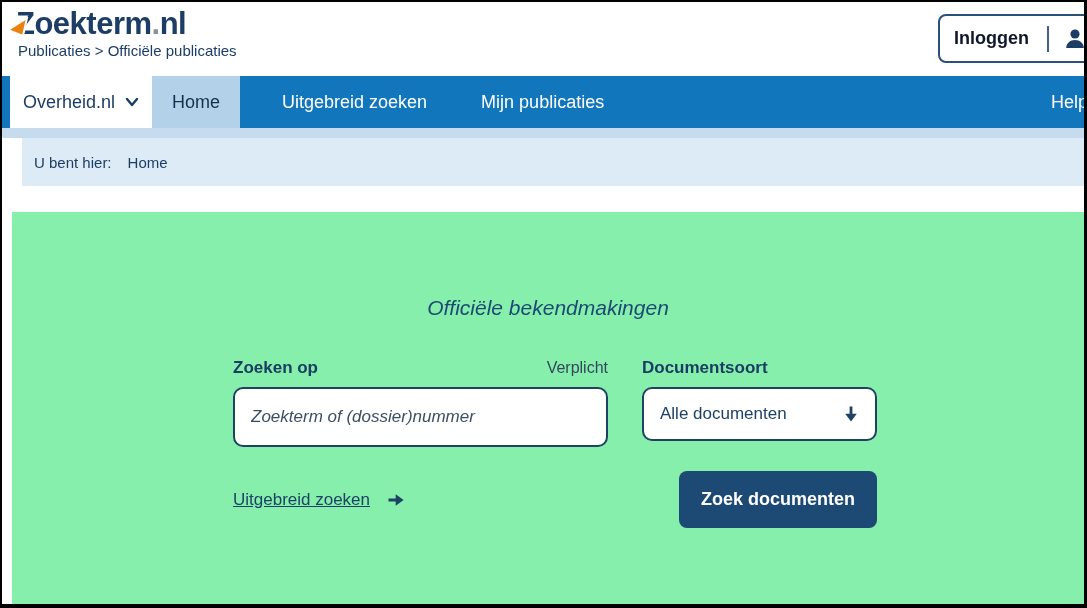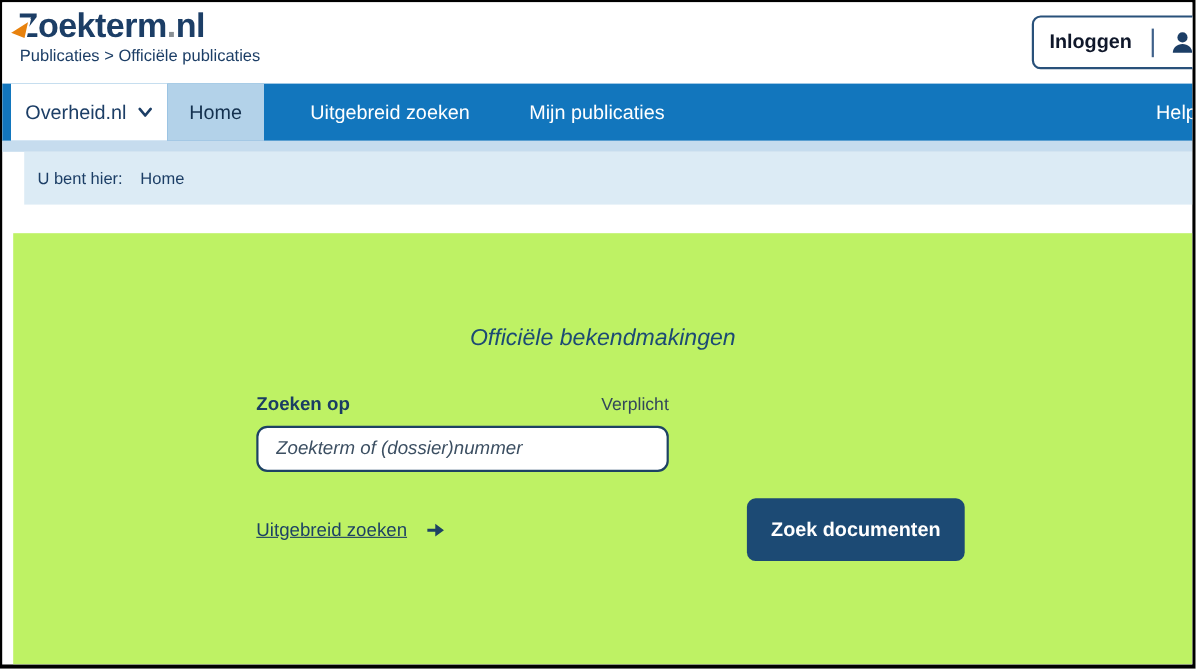--- a/index.html
+++ b/index.html
@@ -53,31 +53,31 @@
   .breadcrumb-bar{
     position:absolute; top:136px; left:0; right:0; height:48px;
     background:#dcebf5; display:flex; align-items:center; font-size:15px; color:#1c3e66;margin-left:20px;
   }
   .breadcrumb-bar .prefix{ margin-left:12px; }
   .breadcrumb-bar .current{ margin-left:16px; cursor:pointer; }
 
   
   .panel{
     position:absolute; top:210px; left:10px; right:0; bottom:0;
-    background:#bef264;
+    background:#86efac;
   }
   .kicker{ margin-top:84px; text-align:center; font-size:21px; font-style:italic; color:#1c4a74; }
   .hero-title{ margin-top:8px; text-align:center; font-size:43px; font-weight:bold; color:#1a406b; letter-spacing:-0.5px; }
 
   .search-form{ width:630px; margin:38px auto 0; display:grid; grid-template-columns:375px 235px; column-gap:34px; }
   .label-row{ display:flex; justify-content:space-between; align-items:baseline; margin-bottom:9px; }
   .field-label{ font-size:17px; font-weight:bold; color:#1a3d63; }
   .required{ font-size:16px; color:#32475a; }
   .text-input{
-    width:100%; height:42px; background:#fff; border:2px solid #1d4264; border-radius:10px;
+    width:100%; height:60px; background:#fff; border:2px solid #1d4264; border-radius:10px;
     padding:0 16px; font-size:17px; color:#1d4264; font-family:"Liberation Sans", sans-serif;
   }
   .text-input::placeholder{ font-style:italic; color:#3c4f62; opacity:1; }
   .select-box{
     height:54px; background:#fff; border:2px solid #1d4264; border-radius:10px;
     display:flex; align-items:center; justify-content:space-between; padding:0 14px 0 16px;
     font-size:17px; color:#1d4264; cursor:pointer;
   }
   .form-row2{ grid-column:1 / span 2; margin-top:24px; display:flex; justify-content:space-between; align-items:center; }
   .adv-link{ display:flex; align-items:center; gap:16px; cursor:pointer; }
@@ -145,20 +145,31 @@
     <div class="search-form">
 
       <div>
         <div class="label-row">
           <span class="field-label">Zoeken op</span>
           <span class="required">Verplicht</span>
         </div>
         <input class="text-input" type="text" placeholder="Zoekterm of (dossier)nummer" style="">
       </div>
 
+      <div>
+        <div class="label-row">
+          <span class="field-label">Documentsoort</span>
+        </div>
+        <div class="select-box">
+          <span>Alle documenten</span>
+          <svg width="20" height="20" viewBox="0 0 20 20">
+            <path d="M8.6 2.5h2.8v7.2h4.4L10 17.6 4.2 9.7h4.4z" fill="#1d4264"></path>
+          </svg>
+        </div>
+      </div>
 
       <div class="form-row2">
         <div class="adv-link">
           <span class="link-text">Uitgebreid zoeken</span>
           <svg width="20" height="20" viewBox="0 0 20 20">
             <path d="M2.5 8.6v2.8h7.2v4.4L17.6 10 9.7 4.2v4.4z" fill="#1d4264"></path>
           </svg>
         </div>
         <button class="submit-btn">Zoek documenten</button>
       </div>

